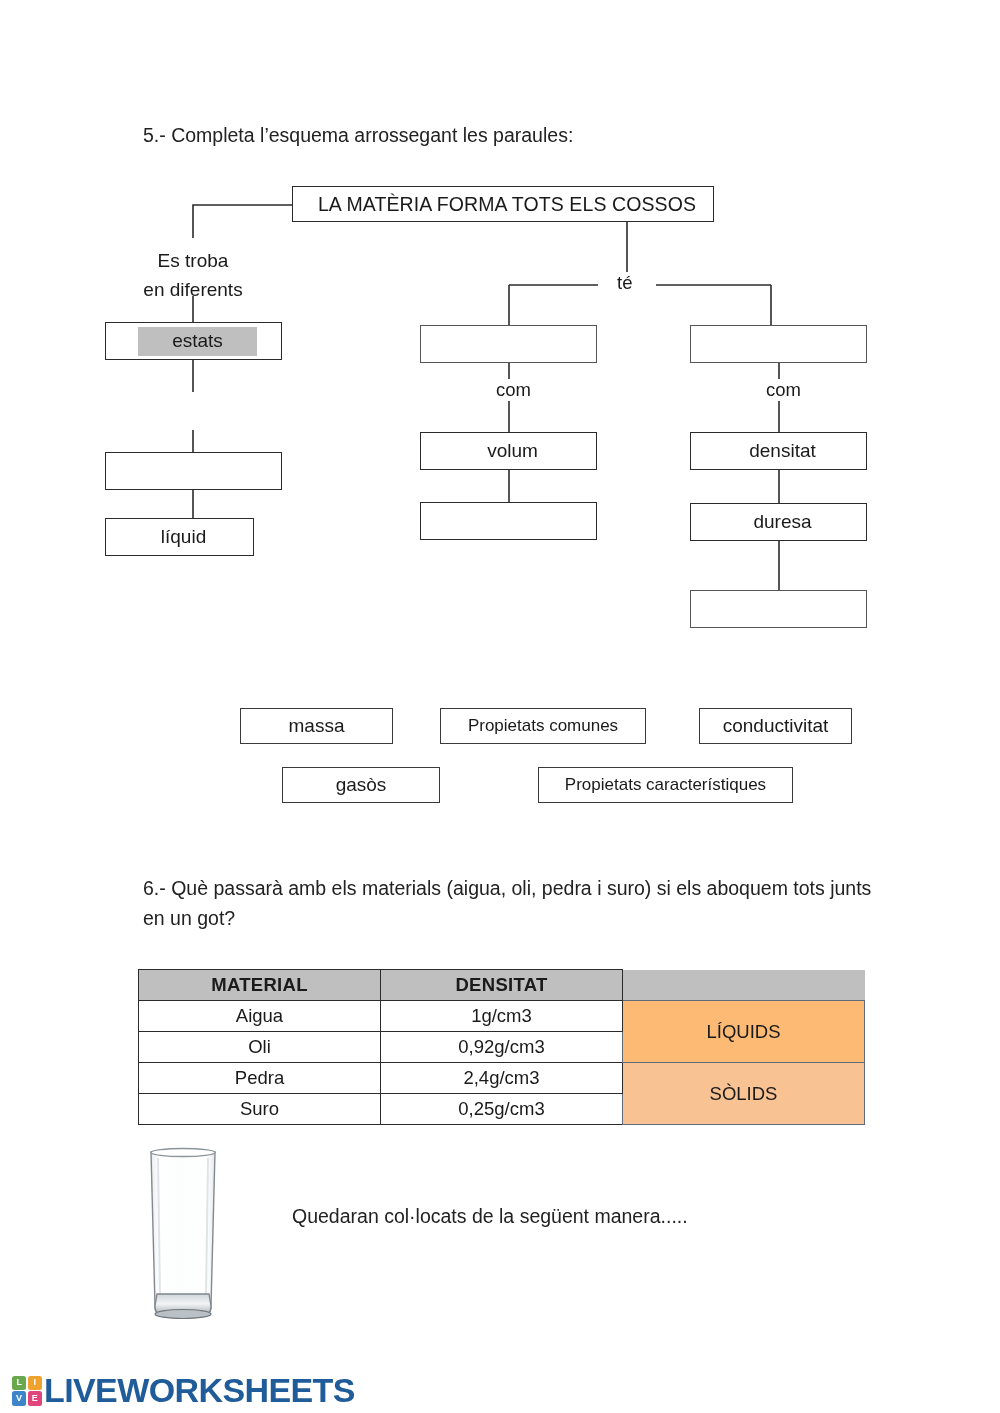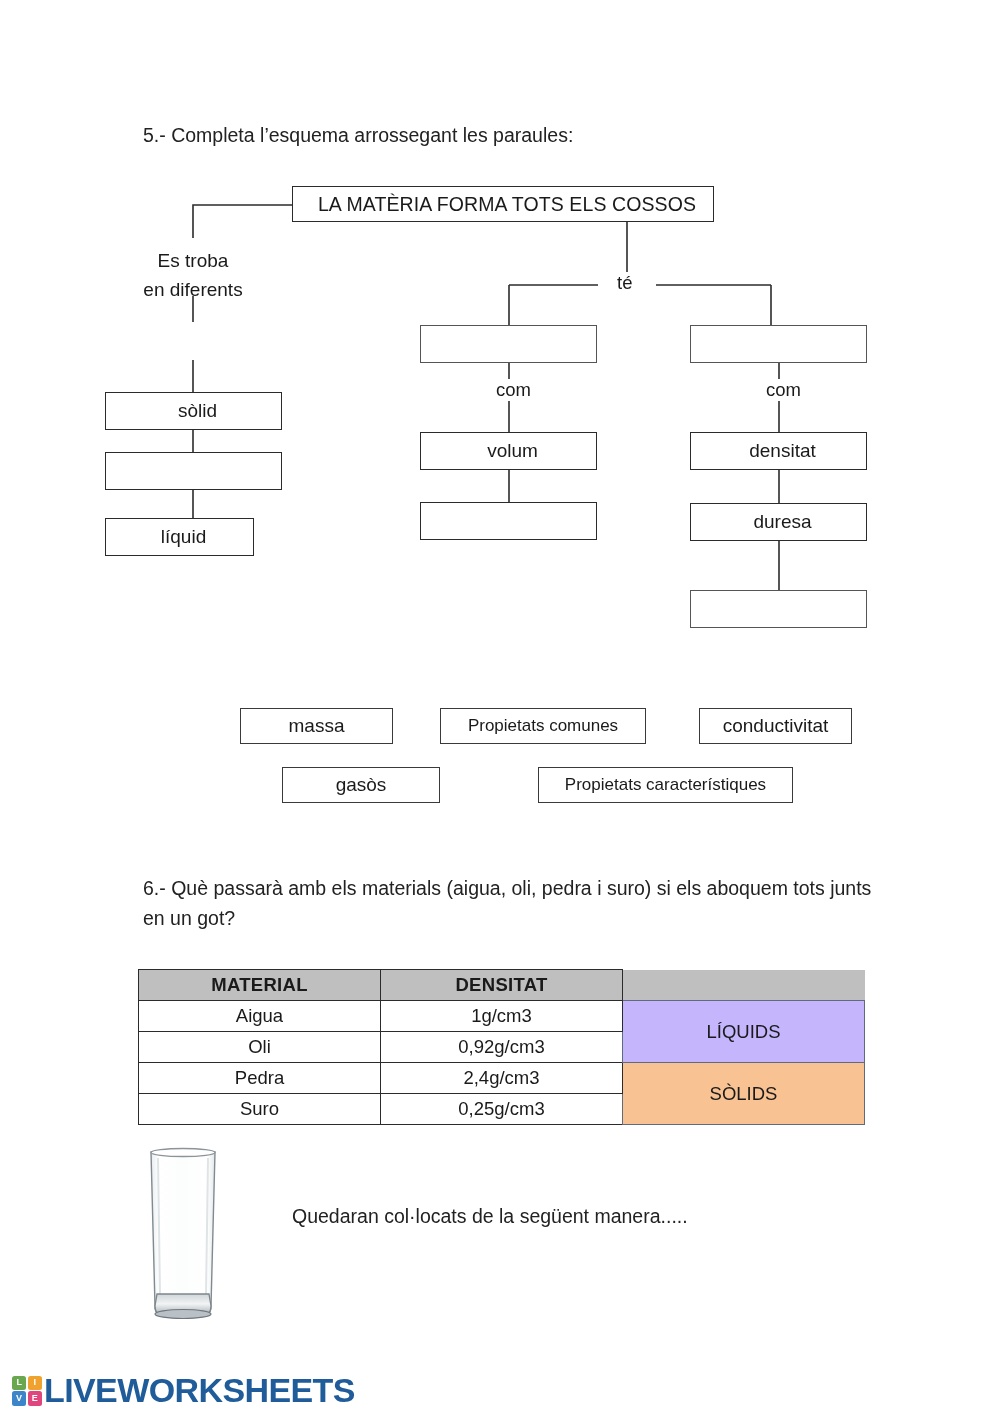--- a/index.html
+++ b/index.html
@@ -116,21 +116,21 @@
     background: #bfbfbf;
     font-weight: bold;
     letter-spacing: .3px;
   }
   .col-material { width: 242px; }
   .col-densitat { width: 242px; }
   .state-cell {
     width: 242px;
     border: 1.3px solid #5d6b7d !important;
   }
-  .state-liquids { background: #c4b5fd; }
+  .state-liquids { background: #fdba74; }
   .state-solids  { background: #f8c293; }
   .state-empty-border { border: none !important; background: transparent; }
 
   
   #glass {
     position: absolute;
     left: 145px; top: 1146px;
     width: 76px; height: 176px;
     z-index: 2;
   }
@@ -222,24 +222,24 @@
 
   <div class="node node-title" style="left:292px; top:186px; width:422px; height:36px;">
     <span>LA MATÈRIA FORMA TOTS ELS COSSOS</span>
   </div>
 
   <div class="branch-label" style="left:113px; top:240px; width:160px;">Es troba
 en diferents</div>
 
   <div class="edge-label" style="left:612px; top:272px;">té</div>
 
-
-  <div class="node" style="left:105px; top:392px; width:177px; height:38px;">
-    <span>sòlid</span>
-  </div>
+  <div class="node" style="left:105px; top:322px; width:177px; height:38px;">
+    <span class="filled-answer">estats</span>
+  </div>
+
 
   <div class="node" style="left:105px; top:452px; width:177px; height:38px;">
     <span></span>
   </div>
 
   <div class="node" style="left:105px; top:518px; width:149px; height:38px;">
     <span>líquid</span>
   </div>
 
   <div class="node thin" style="left:420px; top:325px; width:177px; height:38px;">

